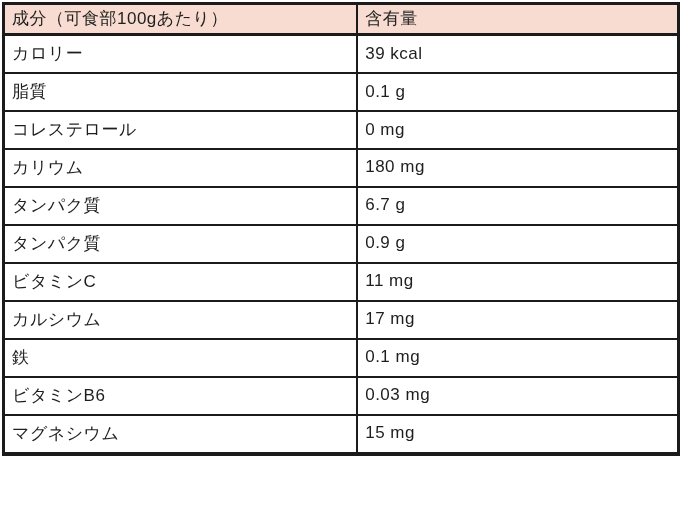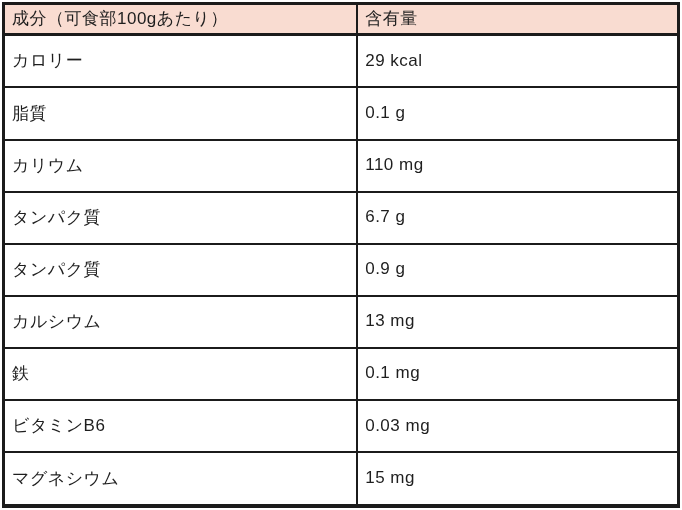--- a/index.html
+++ b/index.html
@@ -15,21 +15,21 @@
     width: 682px;
     height: 510px;
     background: var(--body-bg);
     overflow: hidden;
     font-family: "Liberation Sans", "DejaVu Sans", sans-serif;
   }
   table.nutrition {
     border-collapse: collapse;
     table-layout: fixed;
     width: 678px;
-    height: 506px;
+    height: 454px;
     margin: 2px;
     border: 3px solid var(--border-color);
     border-bottom-width: 4px;
   }
   col.c1 { width: 52.4%; }
   col.c2 { width: 47.6%; }
   th, td {
     border: 2px solid var(--border-color);
     padding: 2px 6px 3px 7px;
     font-size: 17px;
@@ -56,41 +56,49 @@
     </colgroup>
   <thead>
     <tr>
       <th>成分（可食部100gあたり）</th>
       <th>含有量</th>
     </tr>
   </thead>
   <tbody id="rows">
       <tr>
         <td>カロリー</td>
-        <td>29 kcal</td>
+        <td>39 kcal</td>
       </tr>
       <tr>
         <td>脂質</td>
         <td>0.1 g</td>
       </tr>
       <tr>
+        <td>コレステロール</td>
+        <td>0 mg</td>
+      </tr>
+      <tr>
         <td>カリウム</td>
-        <td>110 mg</td>
+        <td>180 mg</td>
       </tr>
       <tr>
         <td>タンパク質</td>
         <td>6.7 g</td>
       </tr>
       <tr>
         <td>タンパク質</td>
         <td>0.9 g</td>
       </tr>
       <tr>
+        <td>ビタミンC</td>
+        <td>11 mg</td>
+      </tr>
+      <tr>
         <td>カルシウム</td>
-        <td>13 mg</td>
+        <td>17 mg</td>
       </tr>
       <tr>
         <td>鉄</td>
         <td>0.1 mg</td>
       </tr>
       <tr>
         <td>ビタミンB6</td>
         <td>0.03 mg</td>
       </tr>
       <tr>

